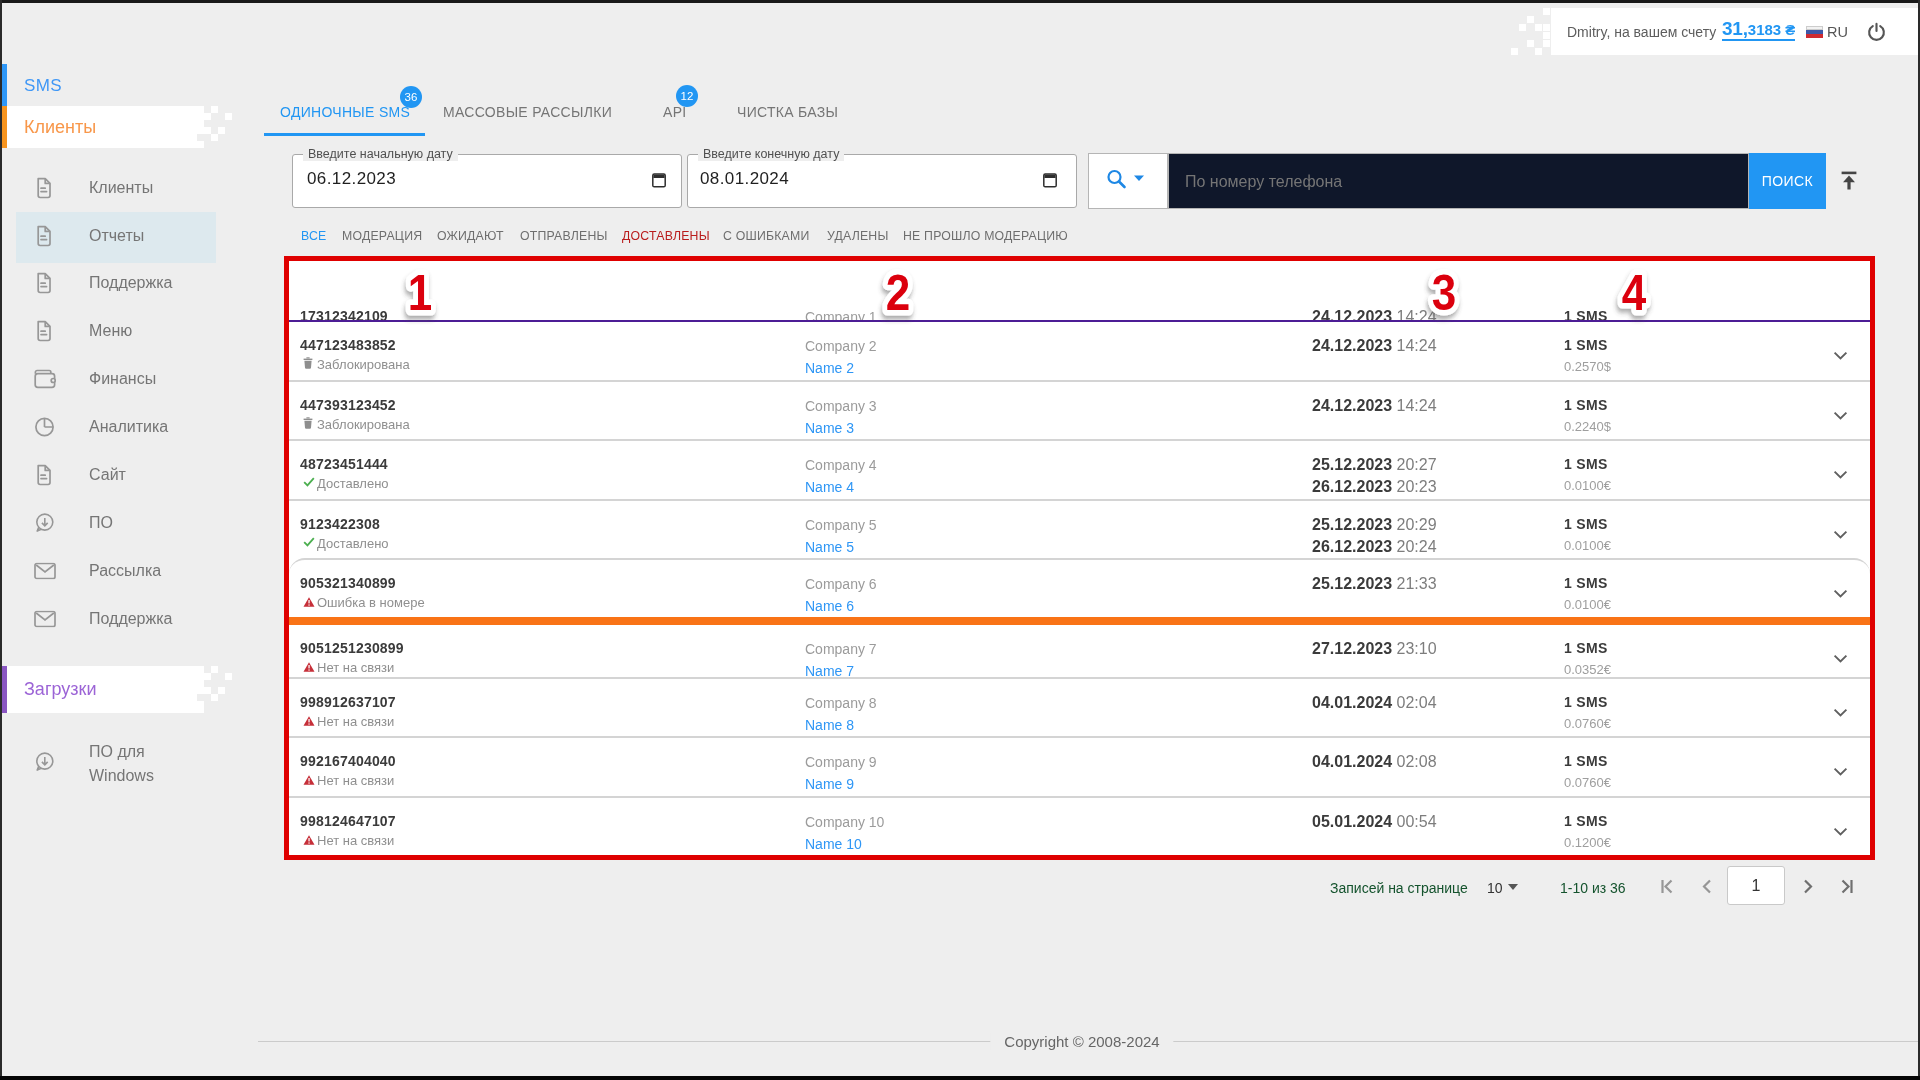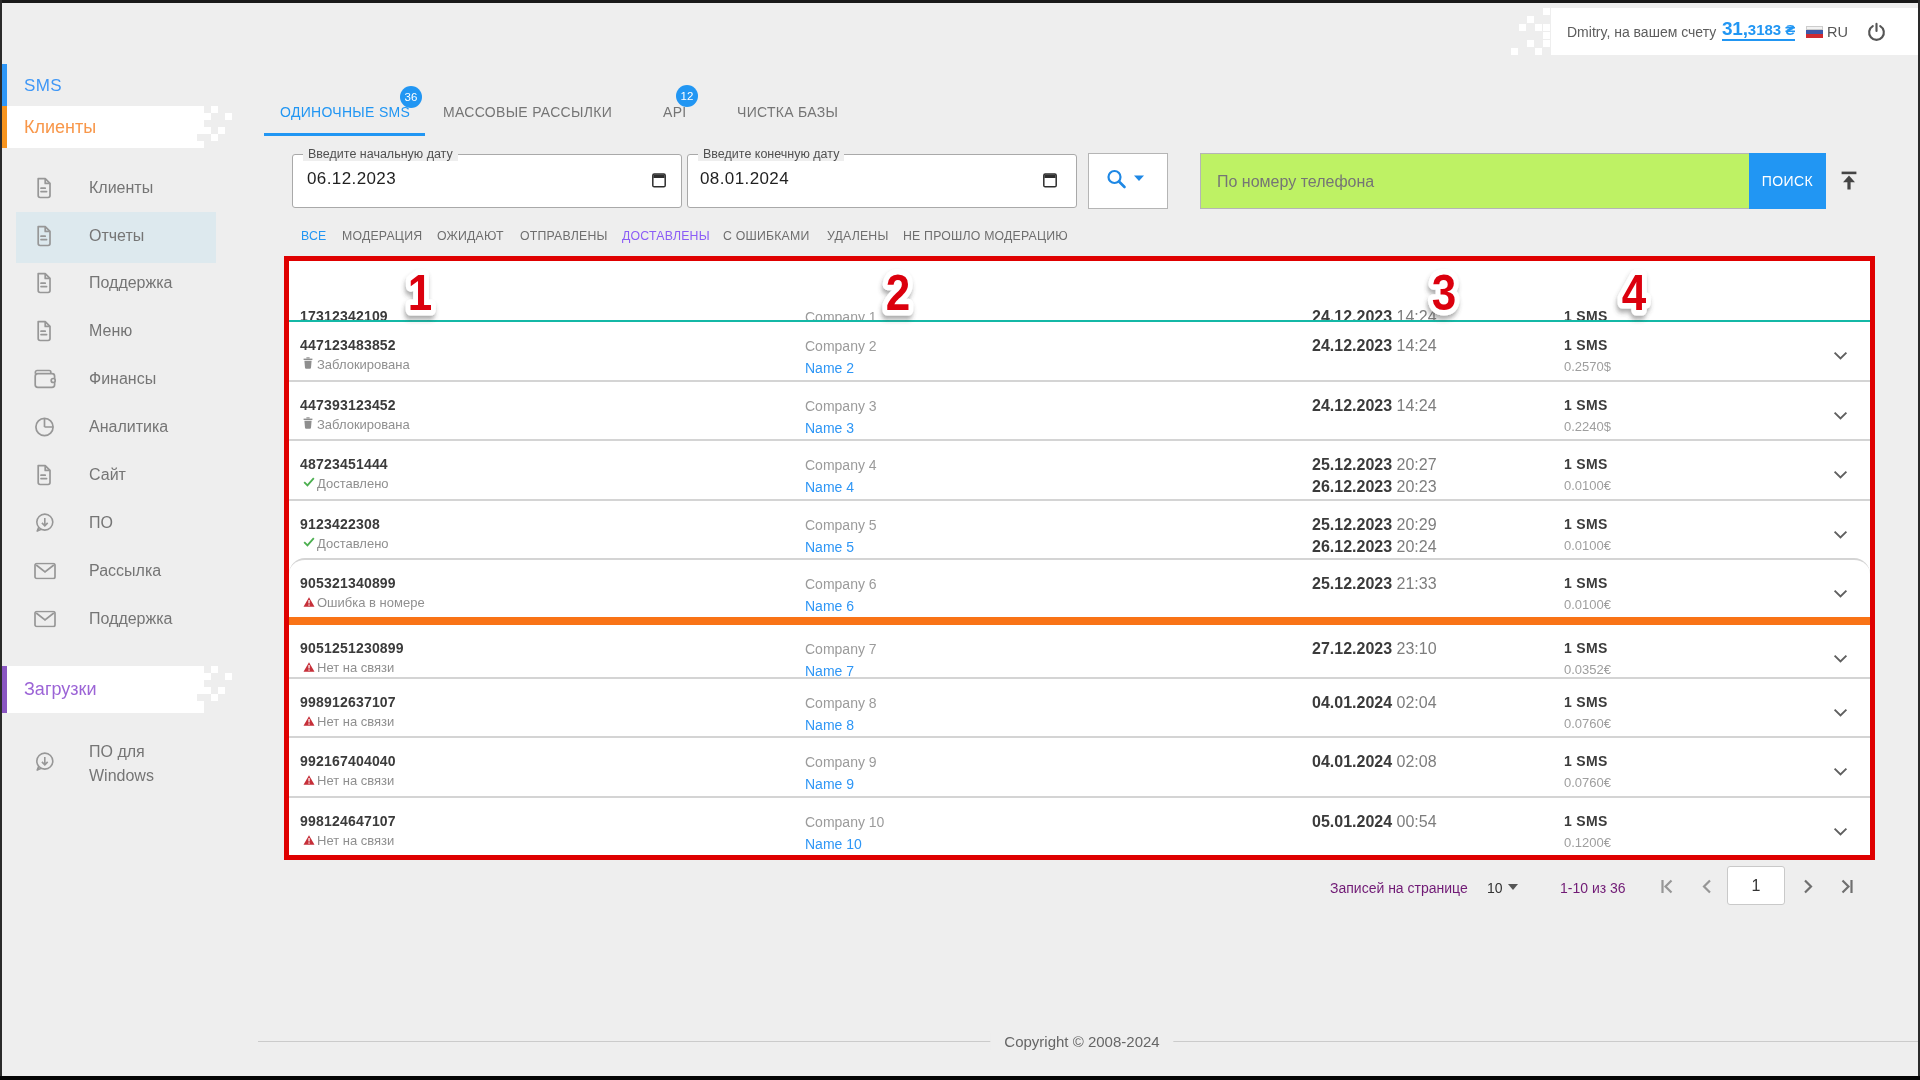--- a/index.html
+++ b/index.html
@@ -38,21 +38,21 @@
 .tabline {position:absolute;left:264px;top:133px;width:161px;height:3px;background:#2196f3}
 
 
 .dfield {position:absolute;top:154px;height:54px;background:#fff;border:1px solid #a9a9a9;border-radius:3px}
 .dlabel {position:absolute;top:147px;font-size:12.5px;color:#4f4f4f;background:#eeeeee;padding:0 5px}
 .dval {position:absolute;top:169px;font-size:17px;color:#1f1f1f;letter-spacing:0.4px}
 .dcal {position:absolute;top:172px}
 
 
 .sseg {position:absolute;left:1088px;top:153px;width:80px;height:56px;background:#fff;border:1.5px solid #b5b5b5}
-.sinput {position:absolute;left:1200px;top:153px;width:581px;height:56px;background:#bef264;border:1.5px solid #b5b5b5}
+.sinput {position:absolute;left:1168px;top:153px;width:581px;height:56px;background:#0f172a;border:1.5px solid #b5b5b5}
 .sinput span {position:absolute;left:16px;top:19px;font-size:16px;color:#757575}
 .sbtn {position:absolute;left:1749px;top:153px;width:77px;height:56px;background:#2196f3;color:#fff;font-size:14px;text-align:center;line-height:56px;letter-spacing:0.4px}
 .upbtn {position:absolute;left:1840px;top:171px}
 
 
 .filters {position:absolute;left:0;top:229px;width:1920px;font-size:12.3px;letter-spacing:0.2px}
 
 
 .tblwrap {position:absolute;left:284px;top:256px;width:1591px;height:604px;border:5px solid #df0000;background:#fff}
 .tbl {position:absolute;left:289px;top:261px;width:1581px;height:594px}
@@ -63,21 +63,21 @@
 .co {position:absolute;left:516px;top:16px;font-size:14px;color:#9b9b9b}
 .nm {position:absolute;left:516px;top:38px;font-size:14px;color:#2e96f5}
 .dt {position:absolute;left:1023px;font-size:16px;color:#3b3b3b}
 .dt span {color:#7d7d7d}
 .sm {position:absolute;left:1275px;top:15px;font-size:14px;font-weight:bold;color:#3b3b3b;letter-spacing:0.3px}
 .pr {position:absolute;left:1275px;top:37px;font-size:13px;color:#9e9e9e}
 .ch {position:absolute;left:1544px;top:25px}
 .mark {position:absolute}
 
 
-.pgn {position:absolute;top:880px;font-size:14px;color:#701a75}
+.pgn {position:absolute;top:880px;font-size:14px;color:#14532d}
 .pbox {position:absolute;left:1727px;top:866px;width:58px;height:39px;background:#fff;border:1.5px solid #c9c9c9;border-radius:3px;text-align:center;line-height:37px;font-size:16px;color:#333}
 
 
 .fline {position:absolute;left:258px;top:1041px;width:1660px;height:1px;background:#cbcbcb}
 .ftext {position:absolute;left:1082px;top:1033px;transform:translateX(-50%);font-size:15px;color:#666;background:#eeeeee;padding:0 14px;white-space:nowrap}
 </style></head>
 <body>
 <svg width="0" height="0" style="position:absolute">
     <defs>
 <filter id="ds" x="-40%" y="-40%" width="180%" height="180%">
@@ -257,21 +257,21 @@
 <rect x="1.6" y="0.6" width="14.8" height="2.6" fill="#454545"></rect>
 <path d="M9 4.4 L15 11.2 H3 Z" fill="#454545"></path>
 <rect x="7.4" y="9.5" width="3.2" height="9" fill="#454545"></rect>
   </svg>
 
 <div class="filters">
     <span style="position:absolute;left:301px;color:#2196f3">ВСЕ</span>
 <span style="position:absolute;left:342px;color:#6e6e6e">МОДЕРАЦИЯ</span>
 <span style="position:absolute;left:437px;color:#6e6e6e">ОЖИДАЮТ</span>
 <span style="position:absolute;left:520px;color:#6e6e6e">ОТПРАВЛЕНЫ</span>
-<span style="position:absolute;left:622px;color:#8b5cf6">ДОСТАВЛЕНЫ</span>
+<span style="position:absolute;left:622px;color:#b91c1c">ДОСТАВЛЕНЫ</span>
 <span style="position:absolute;left:723px;color:#6e6e6e">С ОШИБКАМИ</span>
 <span style="position:absolute;left:827px;color:#6e6e6e">УДАЛЕНЫ</span>
 <span style="position:absolute;left:903px;color:#6e6e6e">НЕ ПРОШЛО МОДЕРАЦИЮ</span>
   </div>
 
 <div class="tblwrap"></div>
 <div class="tbl">
 <div class="tr" style="top:0px;height:59px;margin-top:32px;">
 <div class="ph">17312342109</div>
 <div class="st">
@@ -285,21 +285,21 @@
 <div class="co">Company 1</div>
 <div class="nm">Name 1</div>
 <div class="dt" style="top:15px"><b>24.12.2023</b> <span>14:24</span></div>
 
 <div class="sm">1 SMS</div>
 <div class="pr">0.2240$</div>
 <div class="ch"><svg width="15" height="10" viewBox="0 0 15 10">
 <path d="M1.6 1.6 L7.5 7.5 L13.4 1.6" fill="none" stroke="#5f5f5f" stroke-width="1.9"></path>
         </svg></div>
 </div>
-<div class="tr" style="top:59px;height:60px;border-top:2px solid #14b8a6;">
+<div class="tr" style="top:59px;height:60px;border-top:2px solid #4c1d95;">
 <div class="ph">447123483852</div>
 <div class="st">
         <svg width="10" height="12" viewBox="0 0 10 12" style="position:absolute;left:0;top:0">
 <rect x="0.6" y="1.6" width="8.8" height="1.4" fill="#8e8e8e"></rect>
 <rect x="3.4" y="0.3" width="3.2" height="1.2" fill="#8e8e8e"></rect>
 <path d="M1.4 3.7 H8.6 L8 10.7 A1.1 1.1 0 0 1 6.9 11.7 H3.1 A1.1 1.1 0 0 1 2 10.7 Z" fill="#8e8e8e"></path>
         </svg>
         <span>Заблокирована</span>
       </div>
 <div class="co">Company 2</div>

